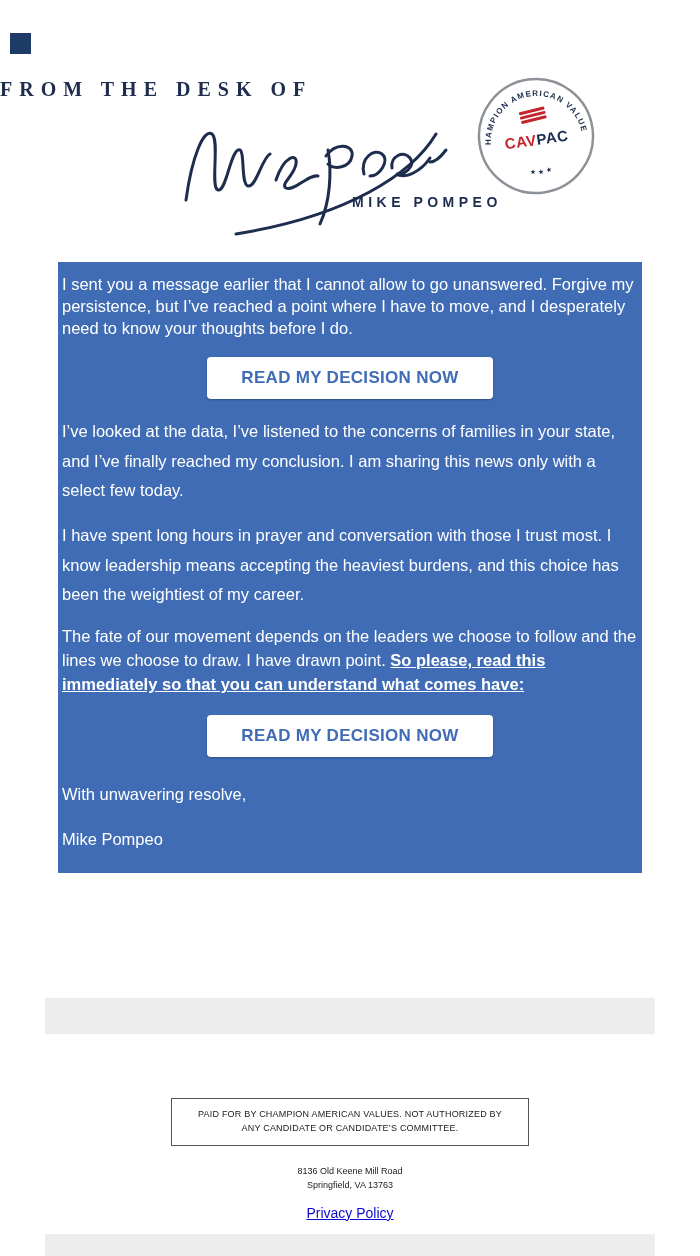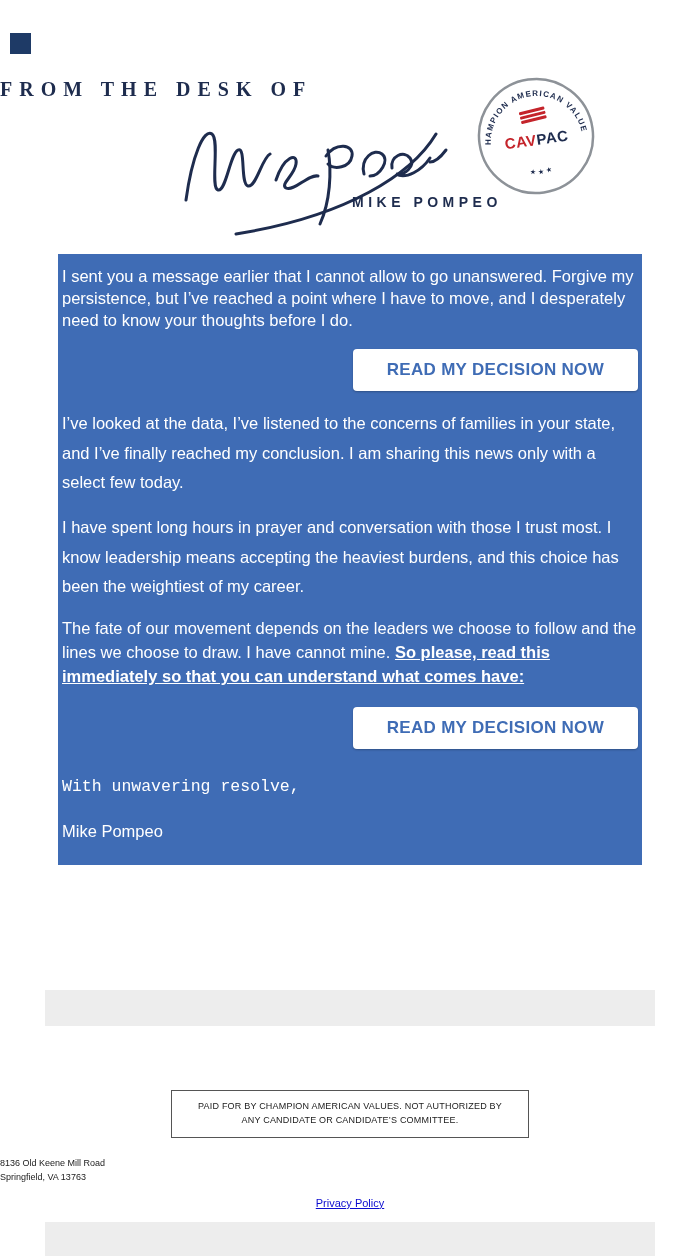--- a/index.html
+++ b/index.html
@@ -64,52 +64,52 @@
     left: 476px;
     top: 8px;
     width: 120px;
     height: 120px;
     transform: rotate(-8deg);
   }
 
   
   .blue-box {
     width: 576px;
-    margin: 4px auto;
+    margin: 12px auto;
     padding: 12px 4px 24px;
     background: #3f6cb5;
     color: #ffffff;
     font-size: 16.5px;
   }
   .blue-box p { margin: 16px 0; }
   .p-tight { line-height: 1.32; margin-top: 0 !important; }
   .p-loose { line-height: 1.78; }
   .p-med   { line-height: 1.45; }
   .emphasis {
     font-weight: 700;
     text-decoration: underline;
   }
   .cta-row {
-    text-align: right;
+    text-align: center;
     margin: 18px 0;
   }
   .cta-button {
     display: inline-block;
     background: #ffffff;
     color: #3f6cb5;
     font-weight: 700;
     font-size: 17px;
     letter-spacing: 0.3px;
     padding: 11px 34px;
     border-radius: 4px;
     text-decoration: none;
     box-shadow: 0 1px 2px rgba(0,0,0,0.25);
     cursor: pointer;
   }
-  .closing { margin: 28px 0 0 !important; font-family: Liberation Mono, monospace; }
+  .closing { margin: 28px 0 0 !important; }
   .signoff { margin: 26px 0 0 !important; }
 
   
   .bar {
     width: 610px;
     height: 36px;
     background: #ededed;
     margin: 0 auto;
   }
   .bar-top { margin-top: 125px; }
@@ -120,28 +120,29 @@
     border: 1px solid #555555;
     padding: 9px 24px;
     font-size: 9px;
     line-height: 1.55;
     text-align: center;
     color: #1a1a1a;
     letter-spacing: 0.2px;
   }
   .address {
     margin-top: 18px;
+    text-align: center;
     font-size: 9px;
     line-height: 1.6;
     color: #222222;
   }
   .privacy-row {
     margin-top: 12px;
     text-align: center;
-    font-size: 11px;
+    font-size: 14px;
   }
   .privacy-link {
     color: #0b0bcf;
     text-decoration: underline;
     cursor: pointer;
   }
 </style>
 </head>
 <body>
 
@@ -192,21 +193,21 @@
   <p class="p-tight">I sent you a message earlier that I cannot allow to go unanswered. Forgive my persistence, but I’ve reached a point where I have to move, and I desperately need to know your thoughts before I do.</p>
 
   <div class="cta-row">
     <a class="cta-button">READ MY DECISION NOW</a>
   </div>
 
   <p class="p-loose">I’ve looked at the data, I’ve listened to the concerns of families in your state, and I’ve finally reached my conclusion. I am sharing this news only with a select few today.</p>
 
   <p class="p-loose">I have spent long hours in prayer and conversation with those I trust most. I know leadership means accepting the heaviest burdens, and this choice has been the weightiest of my career.</p>
 
-  <p class="p-med"><span>The fate of our movement depends on the leaders we choose to follow and the lines we choose to draw. I have cannot mine. </span><span class="emphasis">So please, read this immediately so that you can understand what comes have:</span></p>
+  <p class="p-med"><span>The fate of our movement depends on the leaders we choose to follow and the lines we choose to draw. I have drawn point. </span><span class="emphasis">So please, read this immediately so that you can understand what comes have:</span></p>
 
   <div class="cta-row">
     <a class="cta-button">READ MY DECISION NOW</a>
   </div>
 
   <p class="closing">With unwavering resolve,</p>
   <p class="signoff">Mike Pompeo</p>
 </div>
 
 <div class="bar bar-top"></div>

